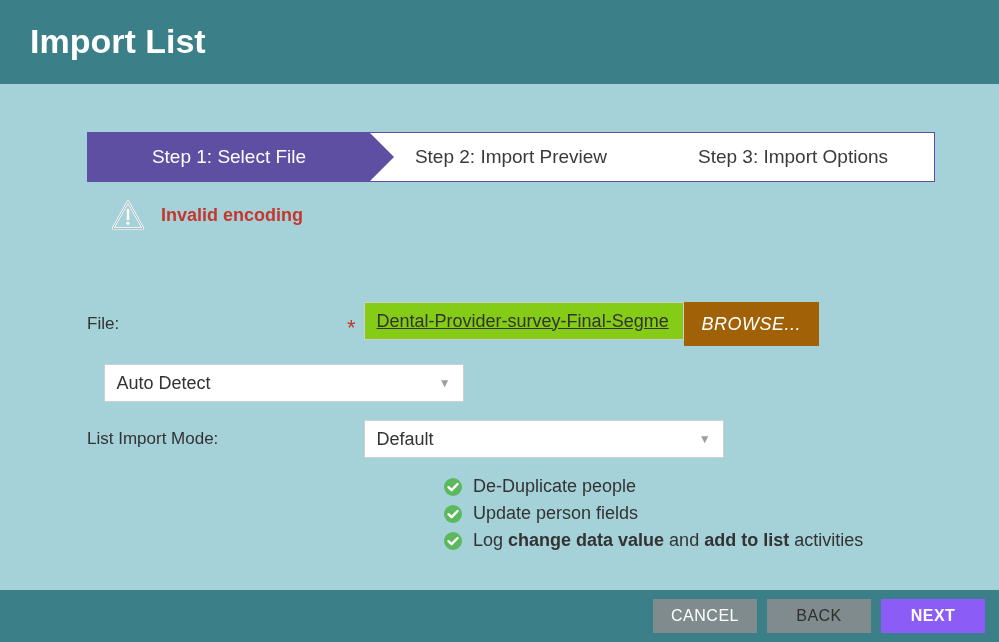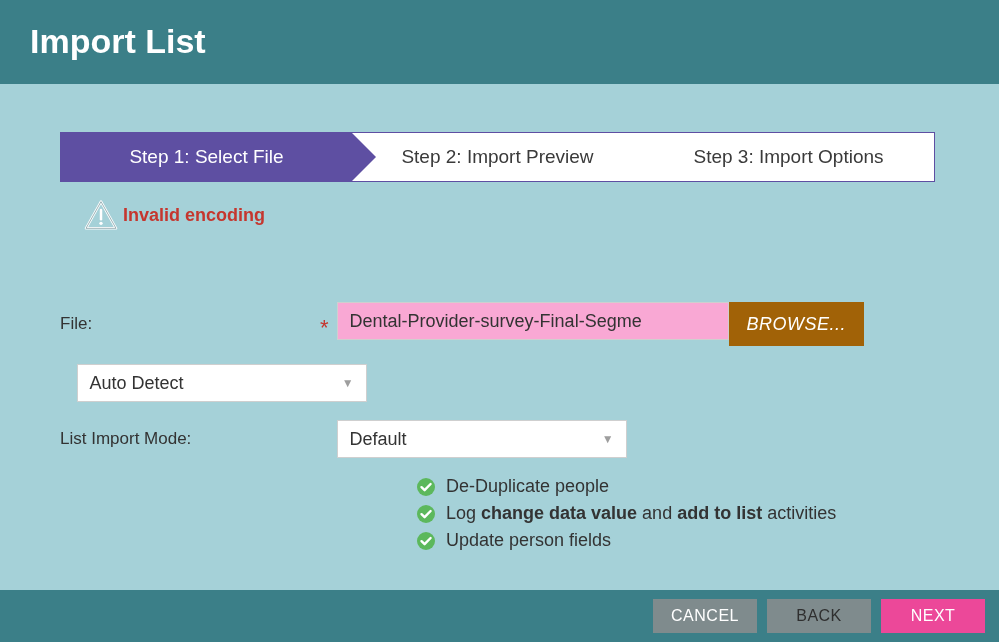--- a/index.html
+++ b/index.html
@@ -1,21 +1,21 @@
 <!DOCTYPE html>
 <html><head>
 <meta charset="utf-8">
 <style>
   * { box-sizing: border-box; margin: 0; padding: 0; font-family: "Segoe UI", "Helvetica Neue", Arial, sans-serif; }
   body { width: 999px; height: 642px; background: #a5d1d8; overflow: hidden; }
 
   .header { background: #3b7f88; height: 84px; padding: 22px 30px; }
   .header h1 { color: #fff; font-weight: 700; font-size: 34px; }
 
-  .content { padding: 48px 64px 28px 60px; }
+  .content { padding: 48px 64px 28px 87px; }
 
   
   .stepper { display: flex; height: 50px; background: #fff; border: 1px solid #5e4fa2; }
   .step { flex: 1; position: relative; display: flex; align-items: center; justify-content: center; font-size: 19px; color: #3a3a3a; }
   .step.active { background: #5e4fa2; color: #fff; z-index: 2; }
   .step.active::after {
     content: ""; position: absolute; right: -24px; top: 0; width: 0; height: 0;
     border-top: 24px solid transparent;
     border-bottom: 24px solid transparent;
     border-left: 24px solid #5e4fa2;
@@ -29,59 +29,59 @@
   .step.third-sep::after{
     content:""; position:absolute; left:-1px; top:-1px; width:0; height:0;
     border-top:25px solid transparent;
     border-bottom:25px solid transparent;
     border-left:25px solid #b7b7b7;
     z-index:-1;
   }
   .step.third { border-left: none; }
 
   
-  .error-row { display: flex; align-items: center; gap: 5px; margin-top: 18px; margin-left: 24px; }
+  .error-row { display: flex; align-items: center; gap: 16px; margin-top: 18px; margin-left: 24px; }
   .warn-icon { width: 34px; height: 30px; }
   .warn-icon svg { width: 100%; height: 100%; }
   .error-text { color: #c5362e; font-weight: 700; font-size: 18px; }
 
   
   .form { margin-top: 72px; }
   .row { display: flex; align-items: center; margin-bottom: 18px; }
   .row .label { width: 260px; font-size: 17px; color: #333; }
   .req { color: #c5362e; font-size: 22px; margin-right: 8px; position: relative; top: 4px; }
 
   .file-input-wrap { display: flex; }
   .text-input {
-    width: 392px; height: 38px; background: #f9a8d4; border: 1px solid #cfcfcf;
+    width: 320px; height: 38px; background: #84cc16; border: 1px solid #cfcfcf;
     padding: 0 12px; font-size: 18px; color: #333; overflow: hidden; white-space: nowrap;
-    display: flex; align-items: center;
+    display: flex; align-items: center; text-decoration: underline;
   }
   .browse-btn { height: 44px; background: #a16207; color: #fff; border: none; padding: 0 18px; font-size: 18px; letter-spacing: .5px; cursor: pointer; font-style: italic; }
 
   .select {
-    width: 290px; height: 38px; background: #fff; border: 1px solid #cfcfcf;
+    width: 360px; height: 38px; background: #fff; border: 1px solid #cfcfcf;
     padding: 0 12px; font-size: 18px; color: #333; display: flex; align-items: center; justify-content: space-between;
     cursor: pointer;
   }
   .select .caret { color: #9e9e9e; font-size: 12px; }
 
   .options-block { margin-left: 356px; margin-top: 18px; }
   .opt { display: flex; align-items: center; gap: 10px; font-size: 18px; color: #333; margin-bottom: 6px; }
   .check-icon { width: 20px; height: 20px; }
   .check-icon svg { width: 100%; height: 100%; }
   .opt b { font-weight: 700; }
   .opt-text { font-weight: 400; }
 
   
   .footer { position: absolute; bottom: 0; left: 0; right: 0; height: 52px; background: #3b7f88; display: flex; align-items: center; justify-content: flex-end; padding: 0 14px; gap: 10px; }
   .btn { height: 34px; min-width: 104px; border: none; font-size: 16px; letter-spacing: .5px; cursor: pointer; }
   .btn.cancel { background: #7f8b8d; color: #fff; margin-left: 44px; }
   .btn.back { background: #7f8b8d; color: #2f2f2f; cursor: default; }
-  .btn.next { background: #ec4899; color: #fff; }
+  .btn.next { background: #8b5cf6; color: #fff; font-weight: bold; }
 </style>
 </head>
 <body>
 
 <div class="header">
   <h1>Import List</h1>
 </div>
 
 <div class="content">
 
@@ -147,32 +147,32 @@
         </span>
         <span class="opt-text">De-Duplicate people</span>
       </div>
       <div class="opt">
         <span class="check-icon">
           <svg viewBox="0 0 20 20">
               <circle cx="10" cy="10" r="9" fill="#5cb85c"></circle>
               <path d="M5.5 10.2 L8.6 13.2 L14.6 7" stroke="#fff" stroke-width="2.4" fill="none" stroke-linecap="round" stroke-linejoin="round"></path>
             </svg>
         </span>
-        <span class="opt-text">
-          <span>Log </span><b>change data value</b><span> and </span><b>add to list</b><span> activities</span>
-        </span>
+        <span class="opt-text">Update person fields</span>
       </div>
       <div class="opt">
         <span class="check-icon">
           <svg viewBox="0 0 20 20">
               <circle cx="10" cy="10" r="9" fill="#5cb85c"></circle>
               <path d="M5.5 10.2 L8.6 13.2 L14.6 7" stroke="#fff" stroke-width="2.4" fill="none" stroke-linecap="round" stroke-linejoin="round"></path>
             </svg>
         </span>
-        <span class="opt-text">Update person fields</span>
+        <span class="opt-text">
+          <span>Log </span><b>change data value</b><span> and </span><b>add to list</b><span> activities</span>
+        </span>
       </div>
     </div>
 
   </div>
 </div>
 
 <div class="footer">
   <button class="btn cancel">CANCEL</button>
   <button class="btn back">BACK</button>
   <button class="btn next">NEXT</button>

